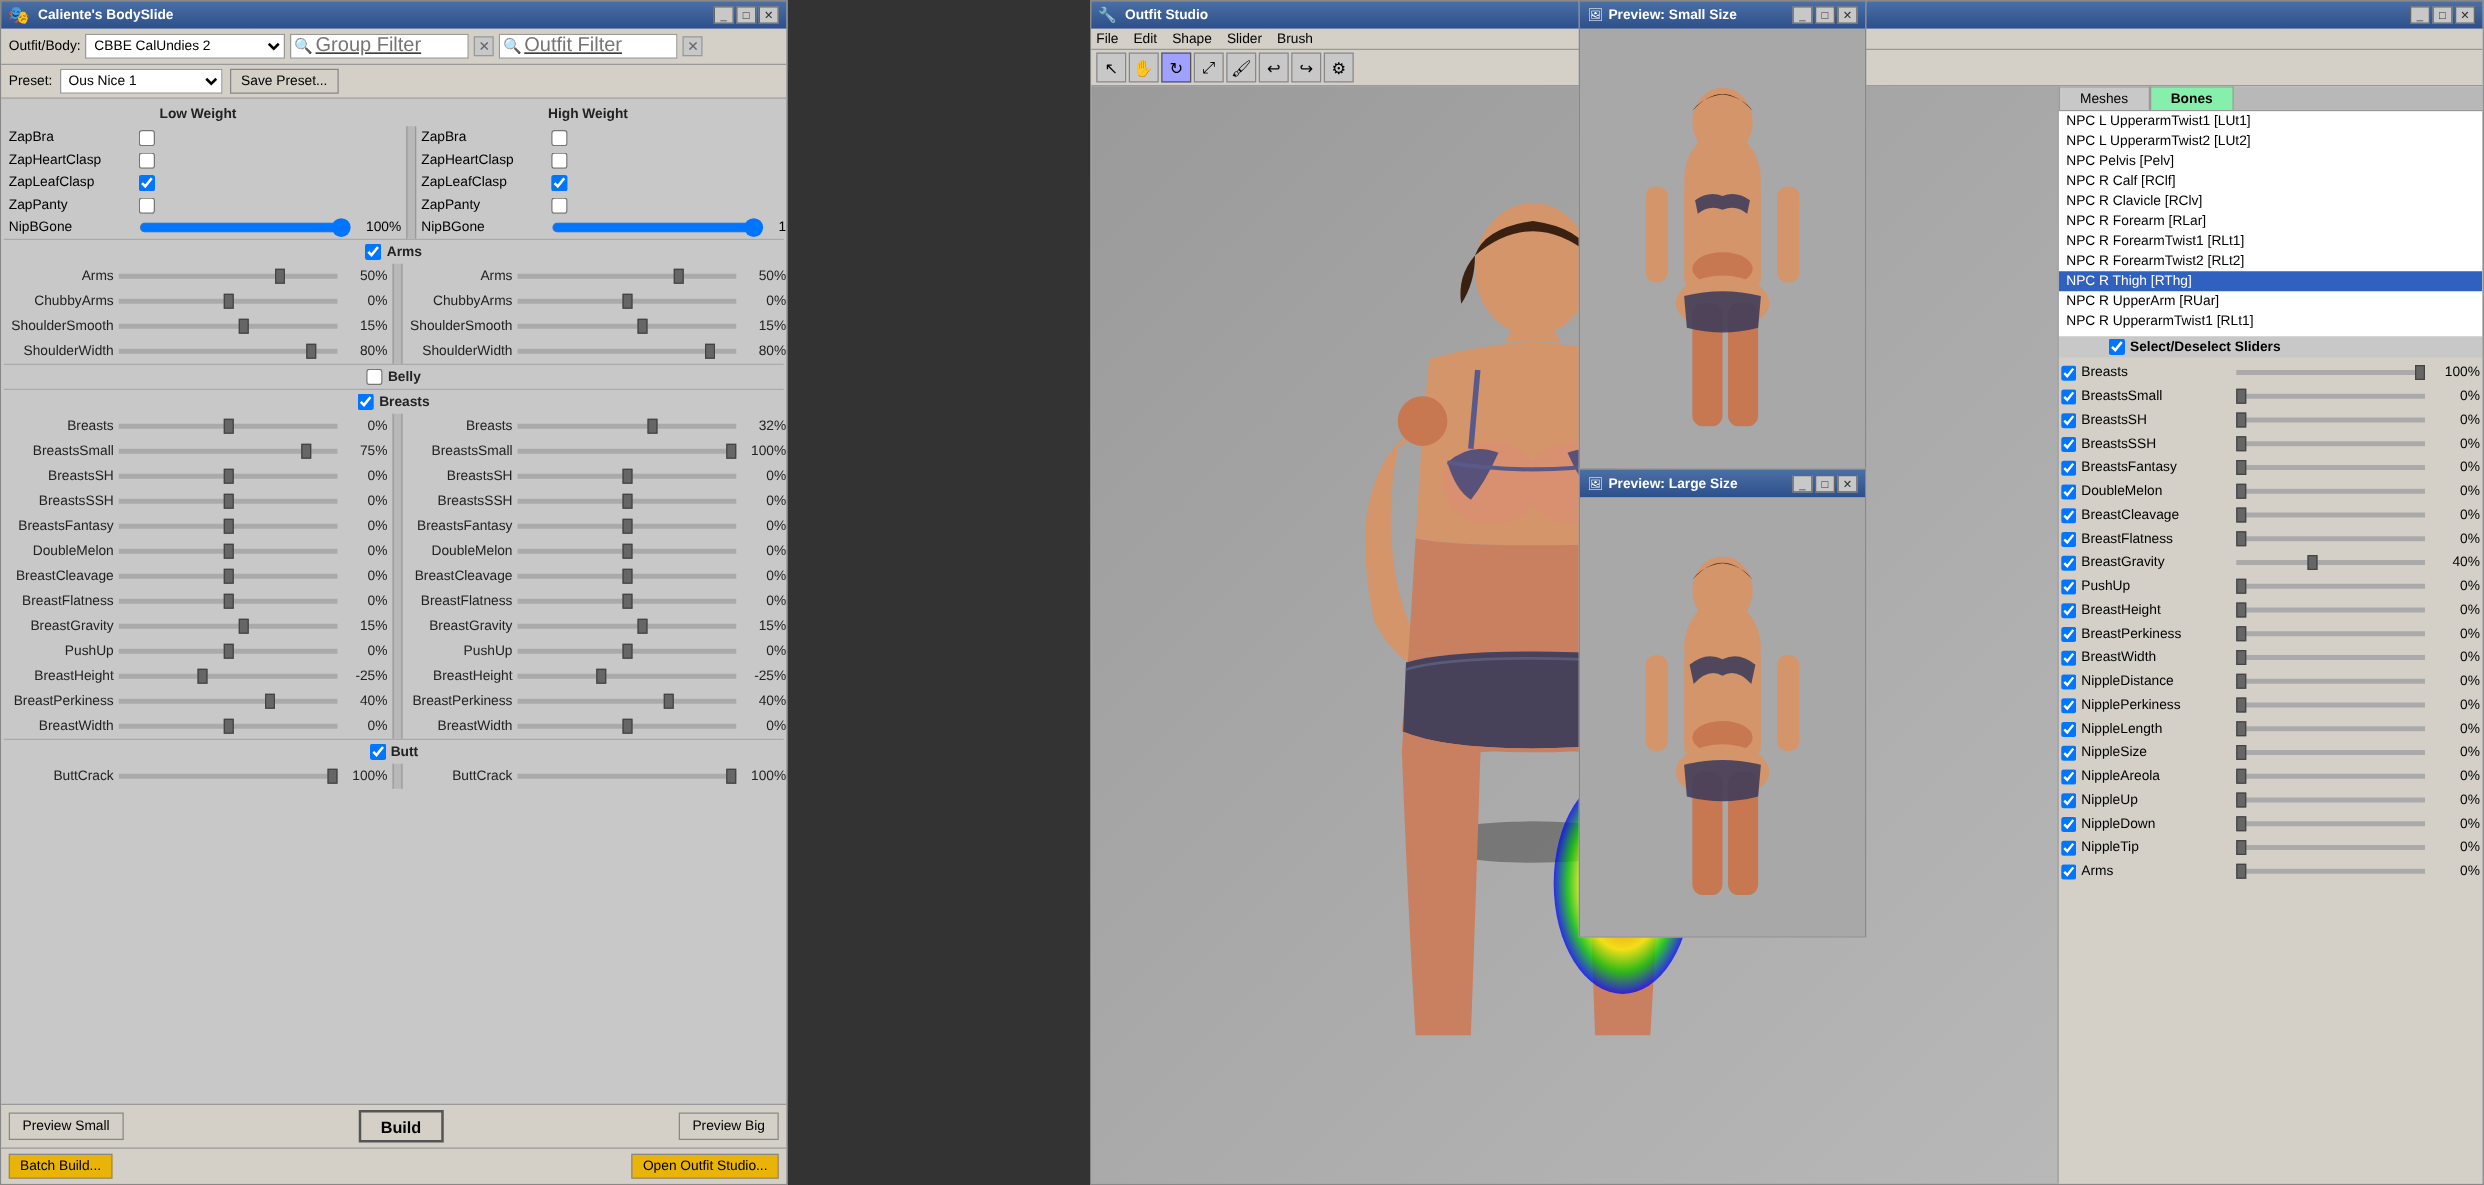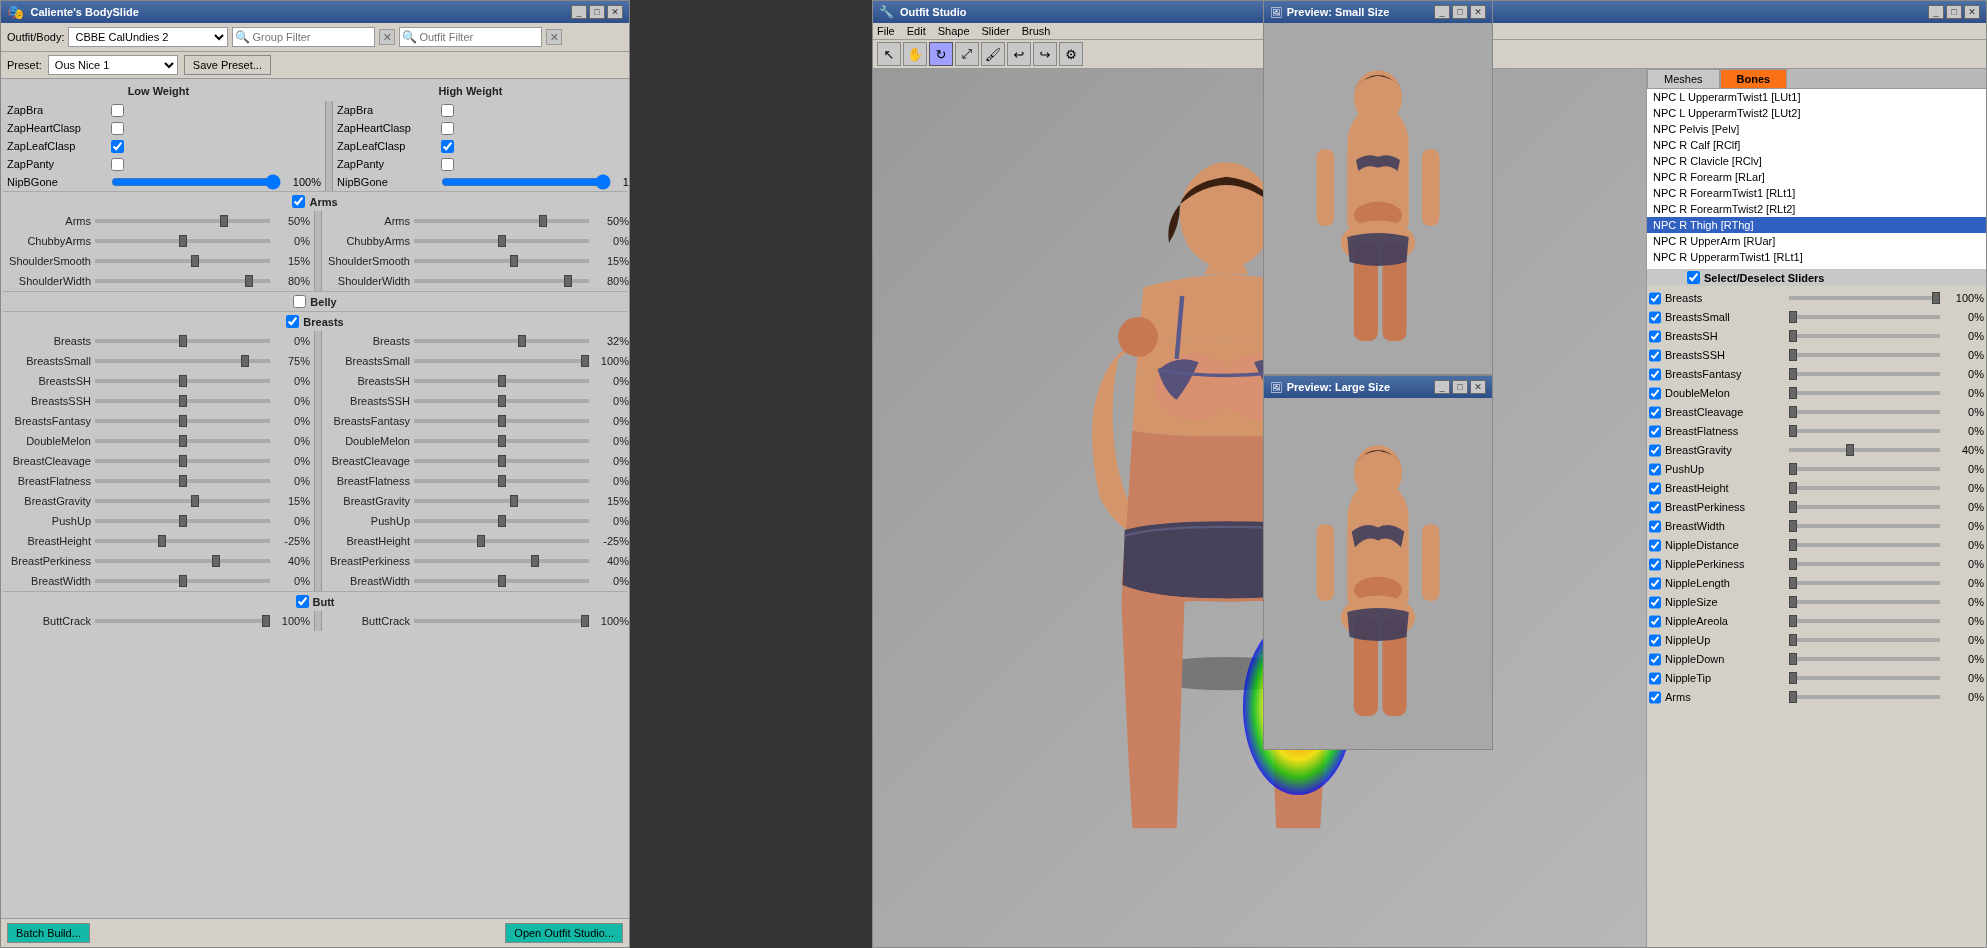--- a/index.html
+++ b/index.html
@@ -54,22 +54,22 @@
     }
     .filter-box {
       display: flex; align-items: center;
       border: 1px solid #999;
       background: white;
       height: 20px;
       padding: 0 2px;
       gap: 2px;
     }
     .filter-box input {
-      border: none; outline: none; font-size: 11px;
-      width: 120px; background: transparent;
+      border: none; outline: none; font-size: 16px;
+      width: 120px; background: transparent; text-decoration: underline;
     }
     .filter-icon { font-size: 12px; color: #555; }
     .filter-clear {
       cursor: pointer; color: #666; font-size: 11px;
       background: #c8c8c8; border: 1px solid #999;
       width: 16px; height: 16px;
       display: flex; align-items: center; justify-content: center;
     }
 
     .bs-preset-row {
@@ -186,21 +186,21 @@
 
     .bs-batch-row {
       background: #d4d0c8;
       border-top: 1px solid #999;
       padding: 4px 6px;
       display: flex;
       justify-content: space-between;
     }
     .bs-batch-row button {
       height: 20px; font-size: 11px;
-      background: #14b8a6; border: 1px solid #888;
+      background: #eab308; border: 1px solid #888;
       padding: 0 8px; cursor: pointer;
     }
 
     
     #preview-small {
       position: absolute;
       left: 633px; top: 0;
       width: 230px; height: 375px;
       background: #c8c8c8;
       border: 1px solid #888;
@@ -276,21 +276,21 @@
       border-bottom: 1px solid #999;
     }
     .os-tab {
       padding: 3px 16px;
       border: 1px solid #999;
       border-bottom: none;
       background: #c8c8c8;
       cursor: pointer;
       font-size: 11px;
     }
-    .os-tab.active { background: #f97316; font-weight: bold; }
+    .os-tab.active { background: #86efac; font-weight: bold; }
 
     .bones-list {
       flex: 1;
       overflow-y: auto;
       background: white;
       font-size: 11px;
     }
     .bone-item {
       padding: 2px 6px;
       cursor: pointer;
@@ -771,20 +771,25 @@
           <span class="slider-label">ButtCrack</span>
           <div class="slider-track">
               <input type="range" min="-100" max="100" value="100" style="">
             </div>
           <span class="slider-value">100%</span>
         </div>
       </div>
     </div>
   </div>
 
+  <div class="bs-bottom">
+    <button class="bs-btn">Preview Small</button>
+    <button class="bs-btn build-btn">Build</button>
+    <button class="bs-btn">Preview Big</button>
+  </div>
   <div class="bs-batch-row">
     <button class="bs-btn">Batch Build...</button>
     <button class="bs-btn">Open Outfit Studio...</button>
   </div>
 </div>
 
 <div style="position:relative; width:240px; height:948px;">
 
   <div id="preview-small">
     <div class="window-titlebar">

